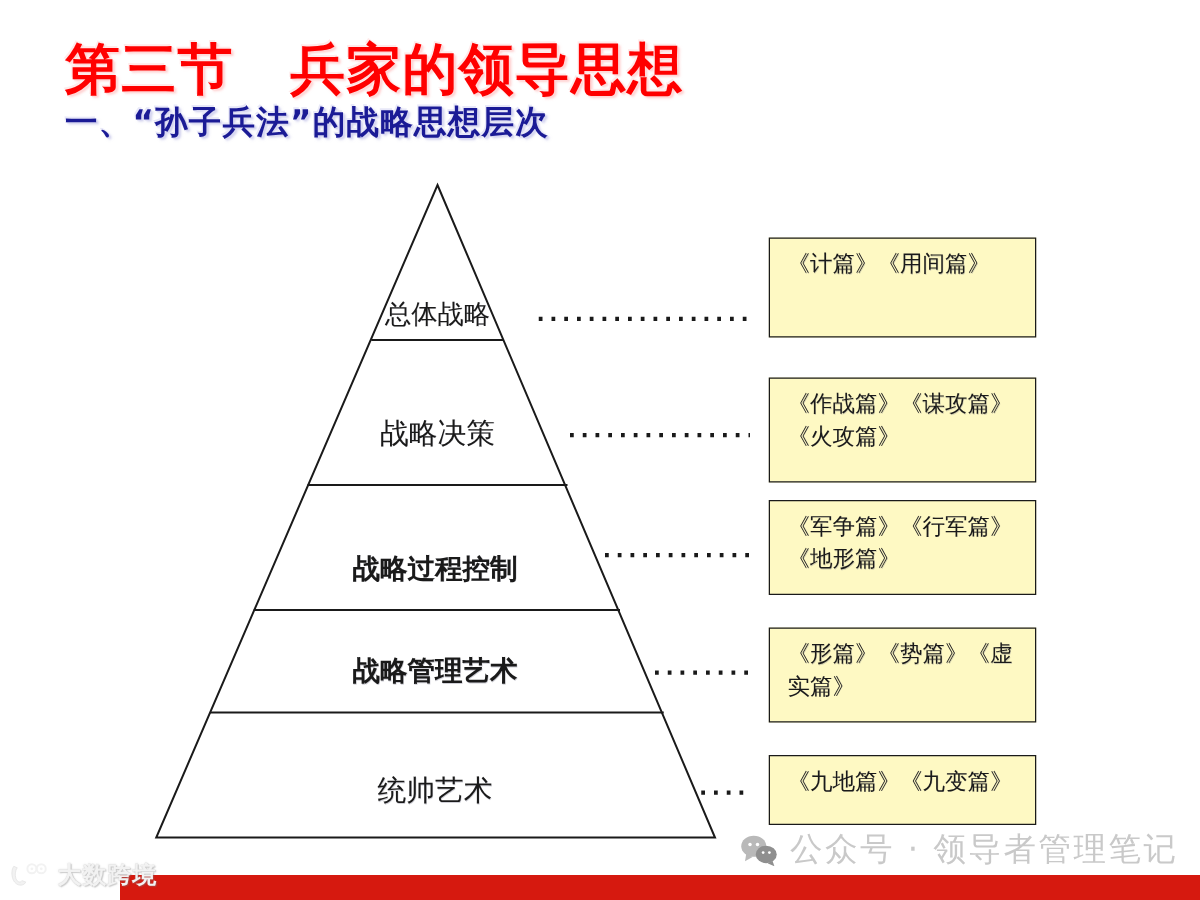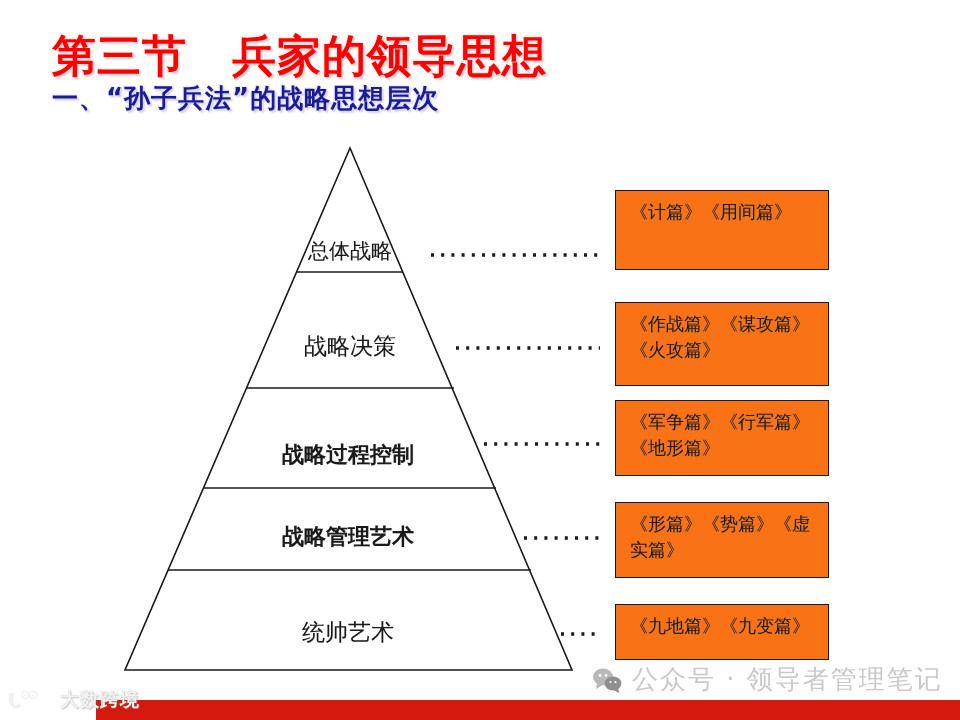--- a/index.html
+++ b/index.html
@@ -88,21 +88,21 @@
   .tier-sans-bold {
     font-family: "DejaVu Sans", sans-serif;
     font-weight: bold;
   }
 
   
   .caption-box {
     position: absolute;
     box-sizing: border-box;
     border: 1.6px solid #1a1a1a;
-    background: #f97316;
+    background: #fef9c3;
     font-family: "DejaVu Serif", serif;
     font-size: 18px;
     line-height: 1.45;
     color: #1a1a1a;
     padding: 8px 6px 4px 14px;
     text-shadow: 0.4px 0.4px 0 rgba(120,120,140,0.3);
   }
 
   
   #footer-bar {
@@ -114,21 +114,21 @@
     background: #d6190f;
   }
 
   
   #wm-left {
     position: absolute;
     left: 8px;
     top: 687px;
     display: flex;
     align-items: center;
-    gap: 18px;
+    gap: 4px;
     z-index: 5;
   }
   #wm-left-logo {
     width: 34px;
     height: 22px;
     opacity: 0.85;
   }
   #wm-left-text {
     font-family: "DejaVu Sans", sans-serif;
     font-weight: bold;

